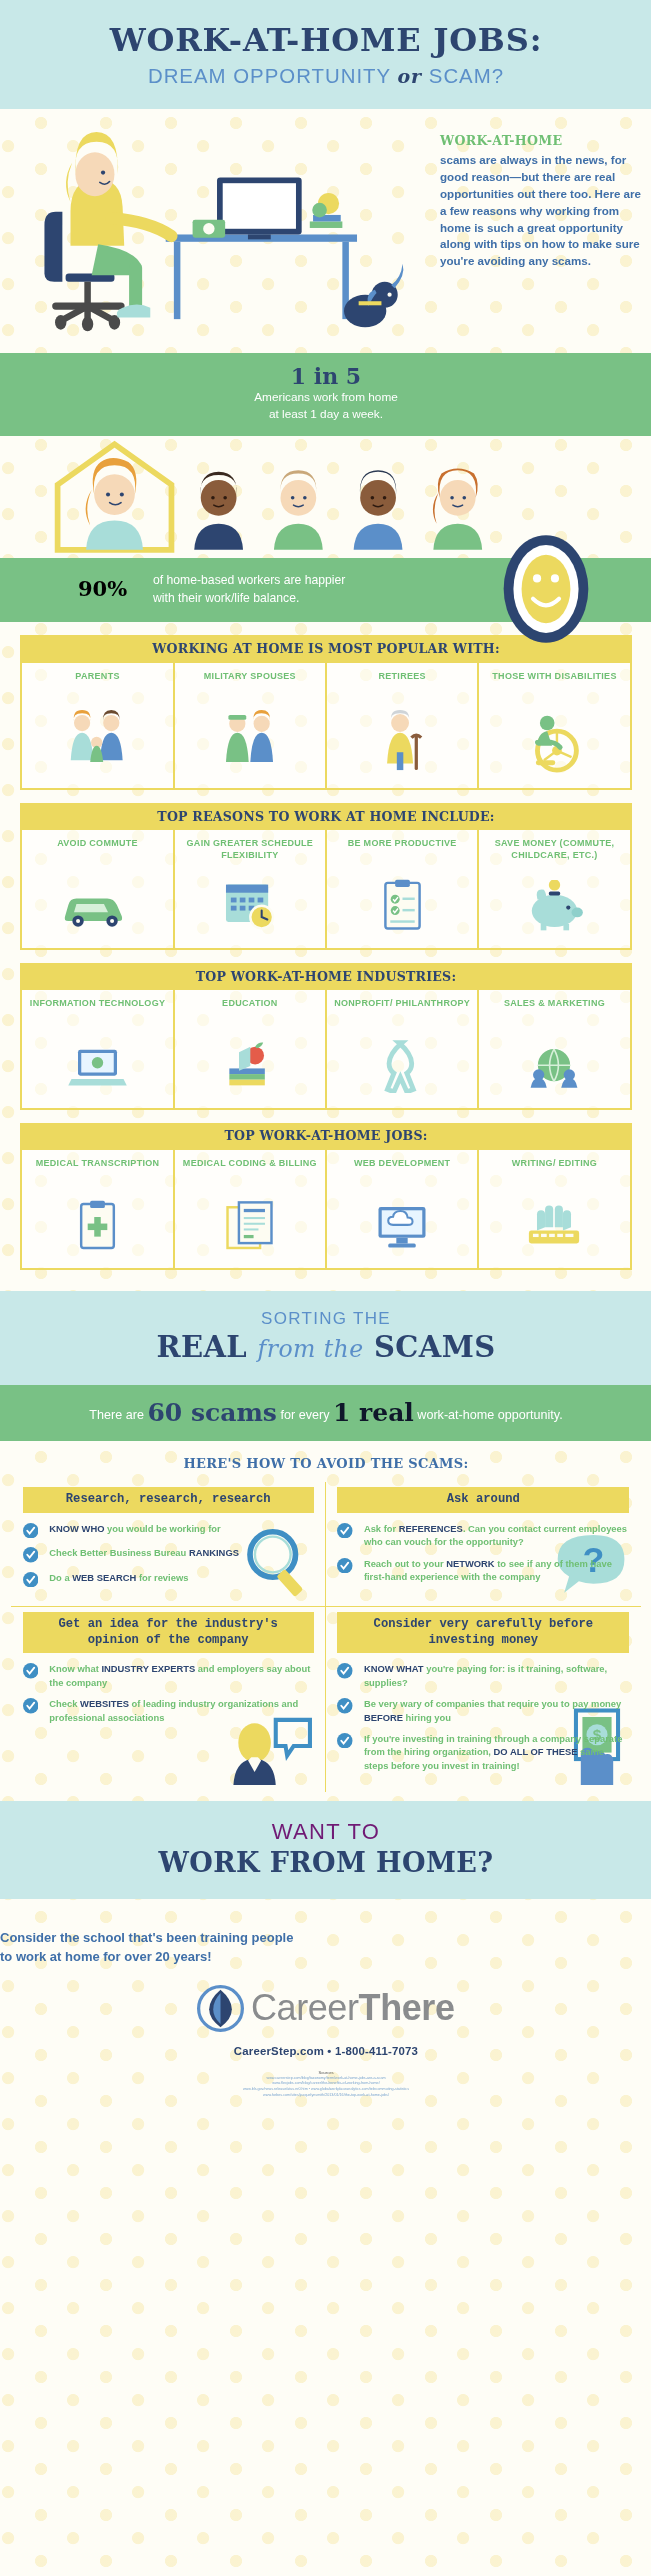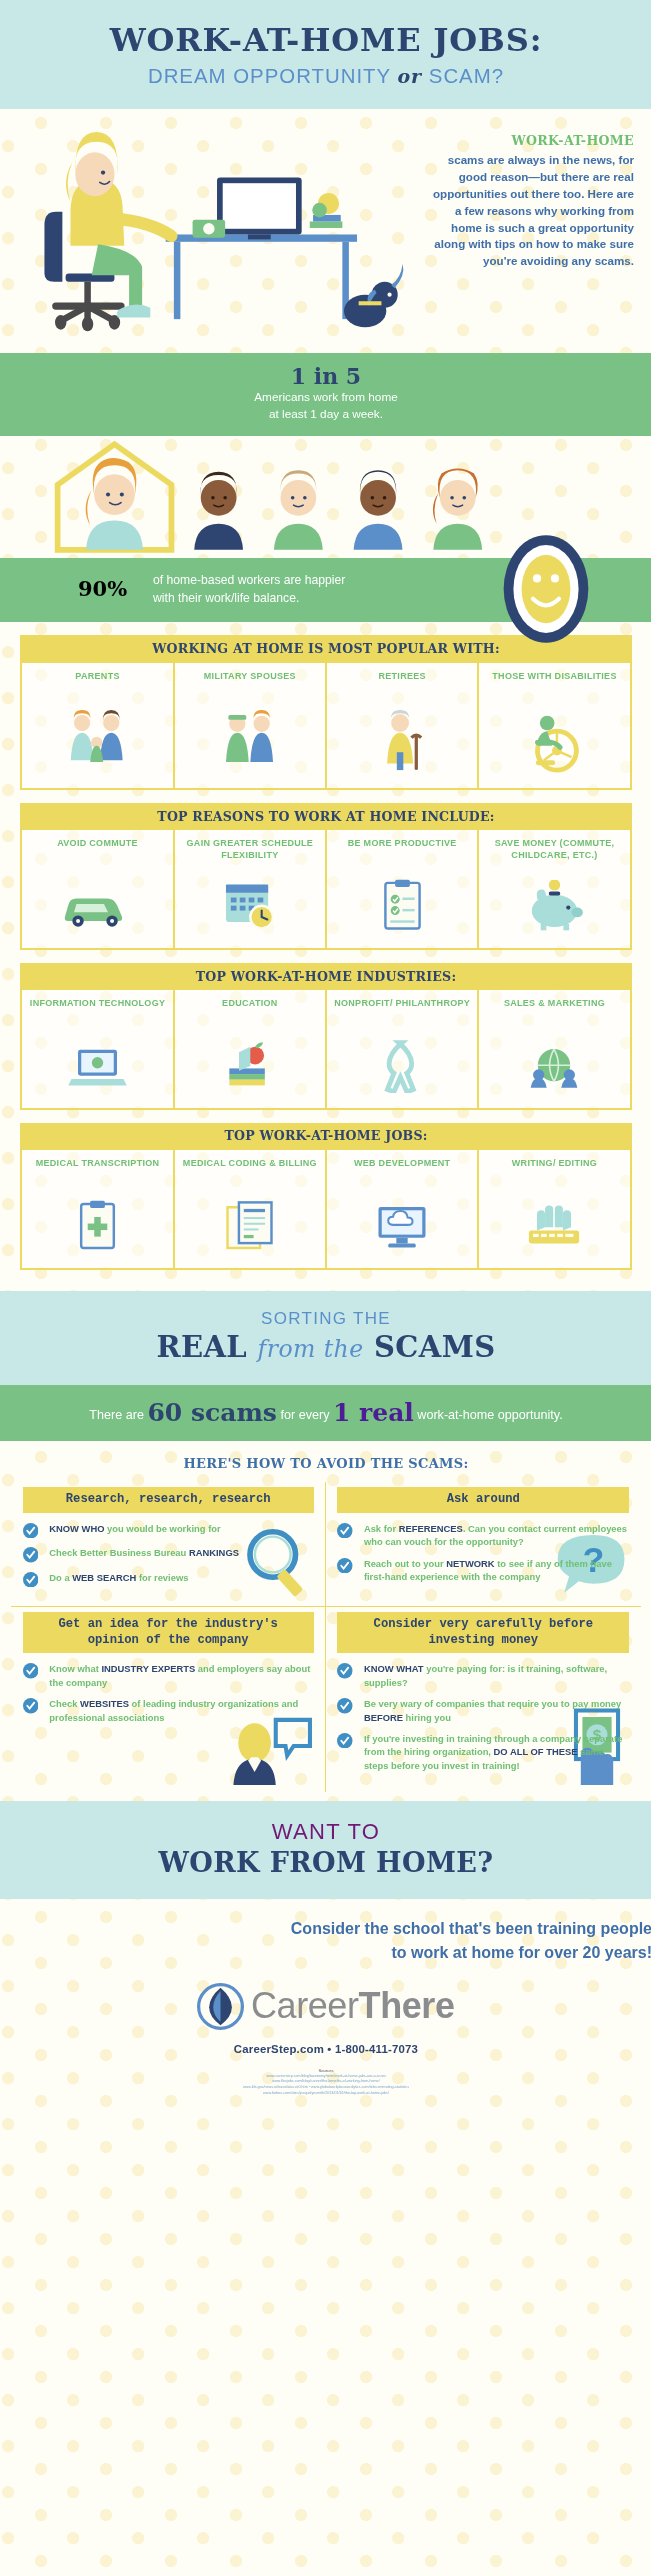--- a/index.html
+++ b/index.html
@@ -26,22 +26,22 @@
   .subtitle {
     font-family:"Liberation Sans", sans-serif; font-weight:400;
     font-size:20.4px; letter-spacing:1px; color:#5b8fc9; margin-top:6.5px;
   }
   .subtitle .ital { font-family:"DejaVu Serif", serif; font-style:italic; font-weight:700; color:#2d4570; font-size:19px;}
 
   
   .hero { position:relative; height:244px; padding:13px 0 0; }
   .hero-art { position:absolute; left:6.5px; top:4.9px; width:407px; height:232px; }
   .hero-text {
-    position:absolute; right:18px; top:23px; width:204px;
-    text-align:right; font-size:11.6px; line-height:1.45; color:#3f6fa8; font-weight:600;
+    position:absolute; right:8px; top:23px; width:204px;
+    text-align:left; font-size:11.6px; line-height:1.45; color:#3f6fa8; font-weight:600;
   }
   .hero-text .brandline {
     display:block; color:#6fbf73; font-family:"DejaVu Serif", serif;
     font-weight:700; font-size:12.6px; letter-spacing:0.3px; margin-bottom:2.4px;
   }
 
   
   .band-green { background:#79c185; text-align:center; padding:11.4px 0 13px; }
   .band-green .big {
     font-family:"DejaVu Serif", serif; font-weight:700; color:#2d4570;
@@ -91,21 +91,21 @@
     font-style:italic; font-weight:400; color:#5b8fc9; font-size:23.6px;
     font-family:"DejaVu Serif", serif;
   }
 
   
   .band-60 { background:#79c185; text-align:center; padding:13px 0 14px; color:#fff; font-size:12.6px; }
   .band-60 .num {
     font-family:"DejaVu Serif", serif; font-weight:700; font-size:25px;
     color:#2d4570; vertical-align:-2.4px;
   }
-  .band-60 .num.white { color:#4c1d95; }
+  .band-60 .num.white { color:#0f172a; }
 
   
   .avoid-title {
     text-align:center; margin:14.7px 0 11.4px;
     font-family:"DejaVu Serif", serif; font-weight:700; font-size:13px;
     color:#3f6fa8; letter-spacing:0.3px;
   }
   .quad { display:flex; flex-wrap:wrap; margin:0 11.4px; }
   .quad-cell { width:50%; padding:4.9px 11.4px 11.4px; position:relative; }
   .quad-cell.b-r { border-right:1.6px solid #ecd95f; }
@@ -122,22 +122,22 @@
   .btxt b { color:#2d4570; font-weight:700; }
   .quad-art { position:absolute; right:9.8px; bottom:6.5px; z-index:1; }
 
   
   .want { background:#c8e8e8; text-align:center; padding:18px 0 21px; margin-top:9.8px; }
   .want-top { color:#701a75; font-size:22px; letter-spacing:1.3px; }
   .want-main {
     font-family:"DejaVu Serif", serif; font-weight:700; font-size:27px;
     color:#2d4570; letter-spacing:0.4px; margin-top:1.6px;
   }
-  .consider { text-align:right; padding:18px 0 6.5px; color:#3f6fa8; font-size:16px;
-              font-weight:700; line-height:1.5; }
+  .consider { text-align:left; padding:18px 0 6.5px; color:#3f6fa8; font-size:13px;
+              font-weight:700; line-height:1.5;margin-top:11px; }
   .logo-row { display:flex; align-items:center; justify-content:center; gap:6.5px; padding:11.4px 0 4.9px; }
   .logo-text { font-size:36px; color:#8a8c8e; letter-spacing:-0.4px; font-weight:400;
                font-family:"Liberation Sans", sans-serif; }
   .logo-text b { color:#8a8c8e; font-weight:700; }
   .contact { text-align:center; color:#2d4570; font-weight:700; font-size:11.4px; padding:8.1px 0 13px; letter-spacing:0.2px; }
   .sources { text-align:center; font-size:3.7px; color:#7aa4cf; line-height:1.5; padding:0 49px 11.4px; }
   .sources .sh { color:#555; font-size:4.1px; }
 </style>
 </head>
 <body>

